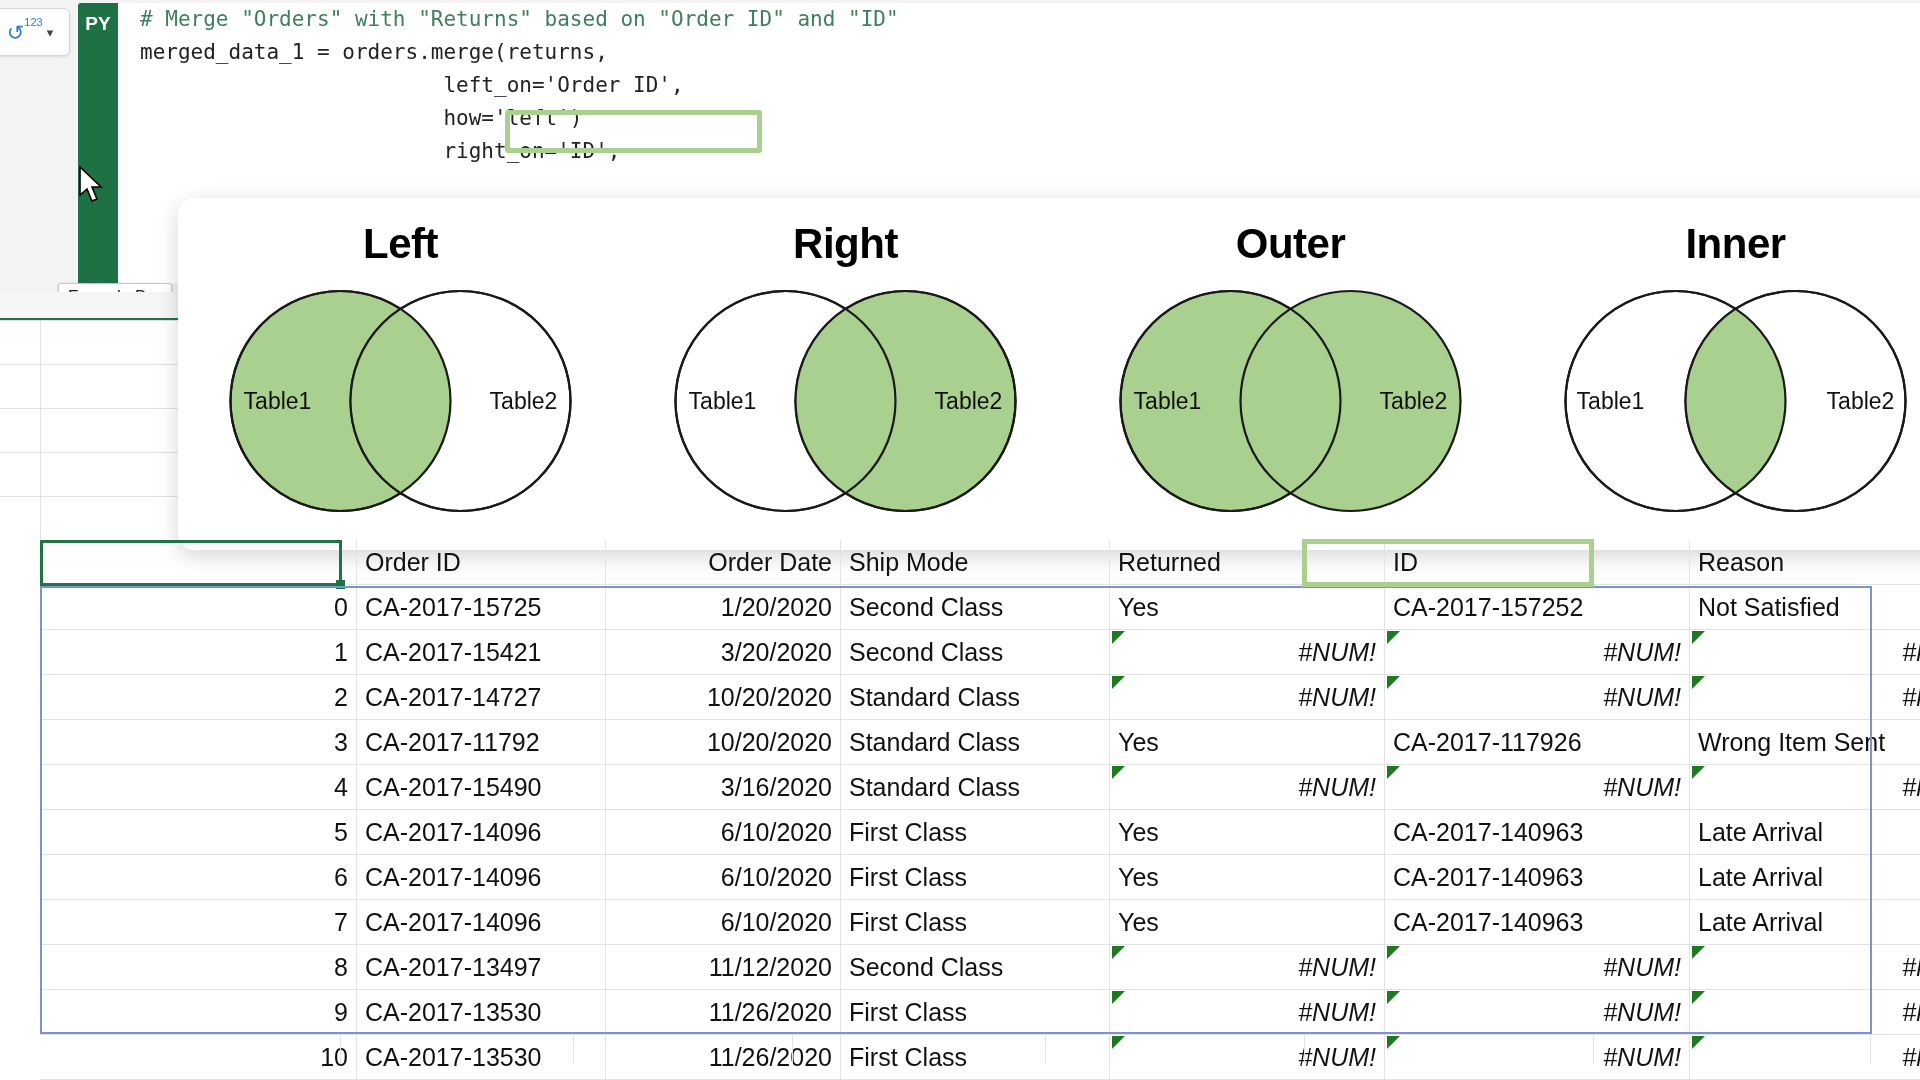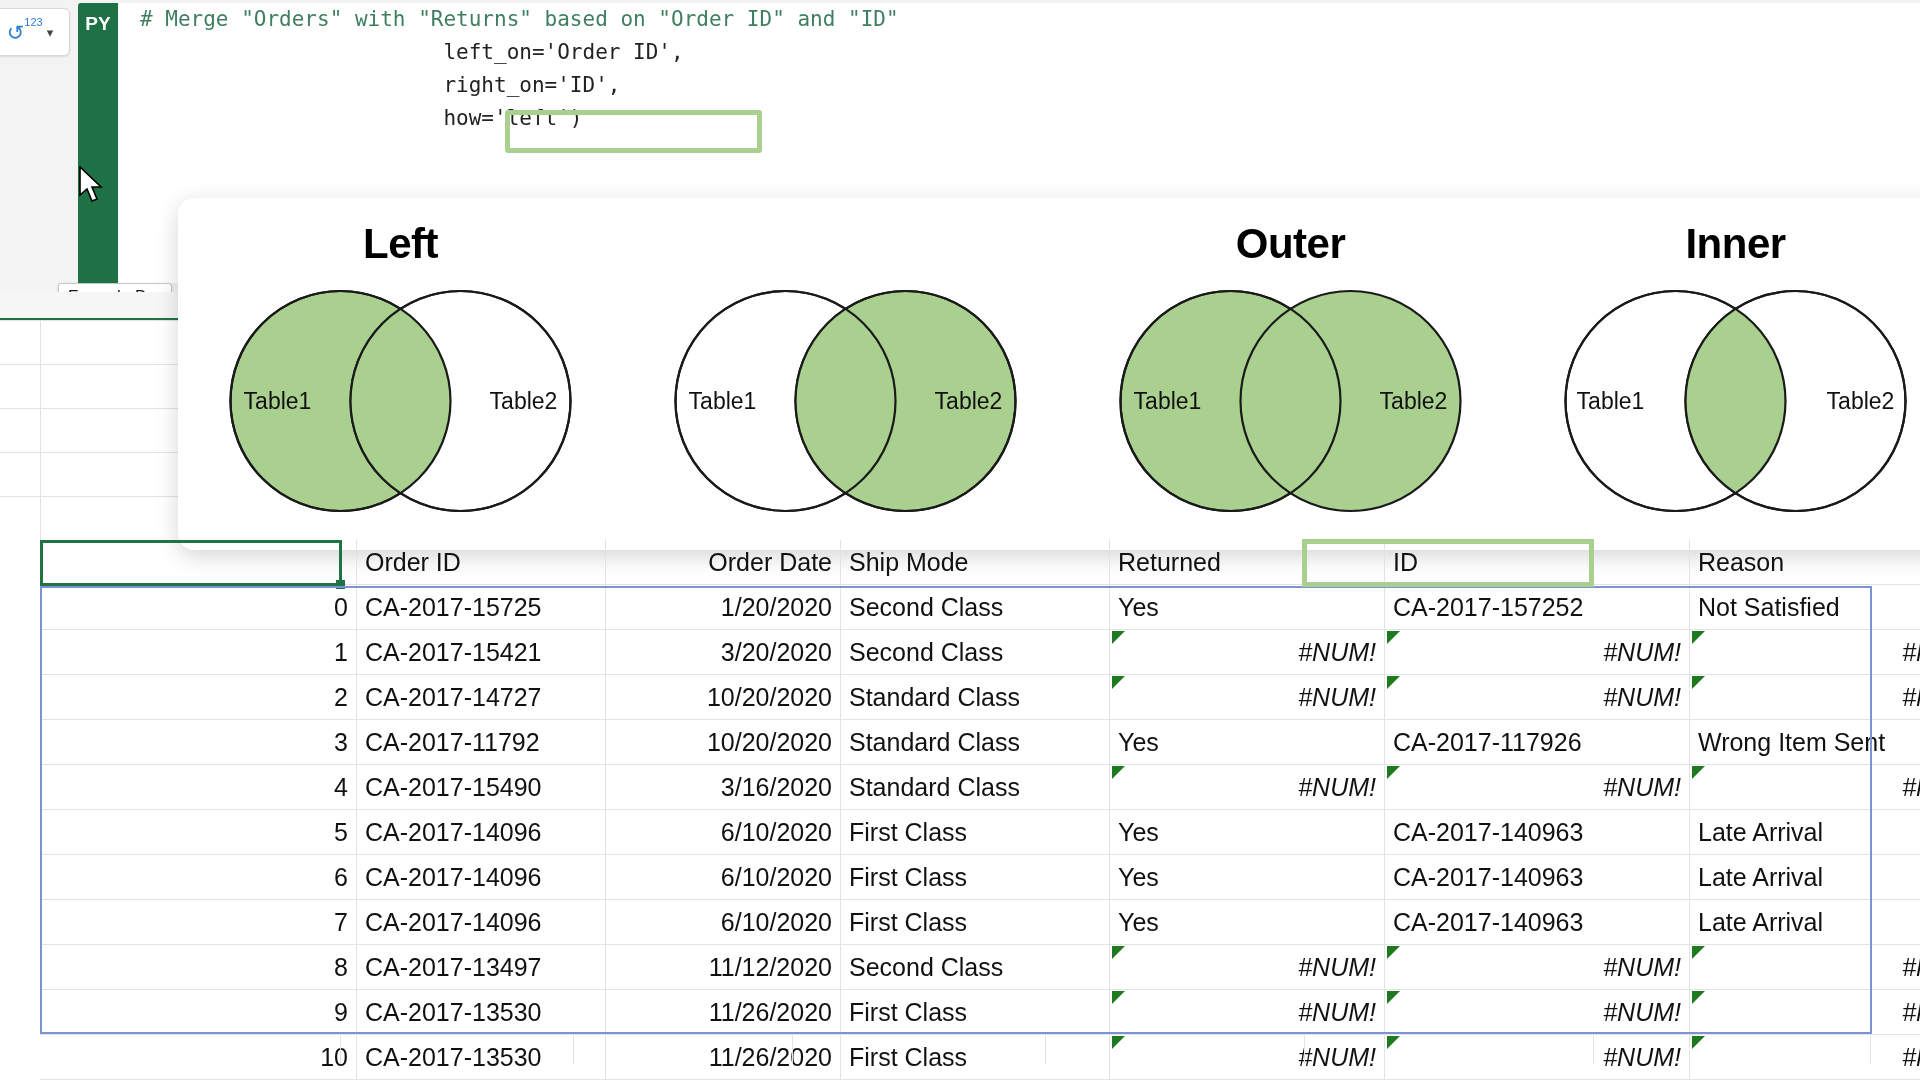--- a/index.html
+++ b/index.html
@@ -131,23 +131,24 @@
 
     <div class="namebox">
       <span class="pyglyph">↺<sup>123</sup></span>
       <span class="chev">▾</span>
     </div>
 
     <div class="pytag">PY</div>
 
     <div class="codearea">
       <div class="codeline c1"># Merge "Orders" with "Returns" based on "Order ID" and "ID"</div>
+      <div class="codeline">merged_data_1 = orders.merge(returns,</div>
       <div class="codeline">                        left_on='Order ID',</div>
+      <div class="codeline">                        how='left')</div>
       <div class="codeline">                        right_on='ID',</div>
-      <div class="codeline">                        how='left')</div>
     </div>
 
     <div class="hl-code"></div>
 
     <svg class="cursor" viewBox="0 0 26 38">
       <polygon points="2,1 2,29 9,23 14,35 19,33 14,21 23,21" fill="#ffffff" stroke="#000000" stroke-width="1.6"></polygon>
     </svg>
 
     <div class="tooltip">Formula Bar</div>
   </div>
@@ -184,20 +185,21 @@
               <circle cx="135" cy="125" r="110" fill="#a9d08e"></circle>
             </g>
           <circle cx="135" cy="125" r="110" fill="none" stroke="#1a1a1a" stroke-width="2.2"></circle>
           <circle cx="255" cy="125" r="110" fill="none" stroke="#1a1a1a" stroke-width="2.2"></circle>
           <text class="vlabel" x="72" y="133" text-anchor="middle">Table1</text>
           <text class="vlabel" x="318" y="133" text-anchor="middle">Table2</text>
         </svg>
       </div>
 
       <div class="venncell">
+        <div class="venntitle">Right</div>
         <svg class="vennsvg" viewBox="0 0 390 250" preserveAspectRatio="xMidYMid meet">
           <defs>
               <clipPath id="clipR1">
                 <circle cx="135" cy="125" r="110"></circle>
               </clipPath>
             </defs>
           <circle cx="135" cy="125" r="110" fill="#ffffff" stroke="#1a1a1a" stroke-width="2.2"></circle>
           <circle cx="255" cy="125" r="110" fill="#a9d08e" stroke="#1a1a1a" stroke-width="2.2"></circle>
           <g clip-path="url(#clipR1)">
               <circle cx="255" cy="125" r="110" fill="#a9d08e"></circle>

